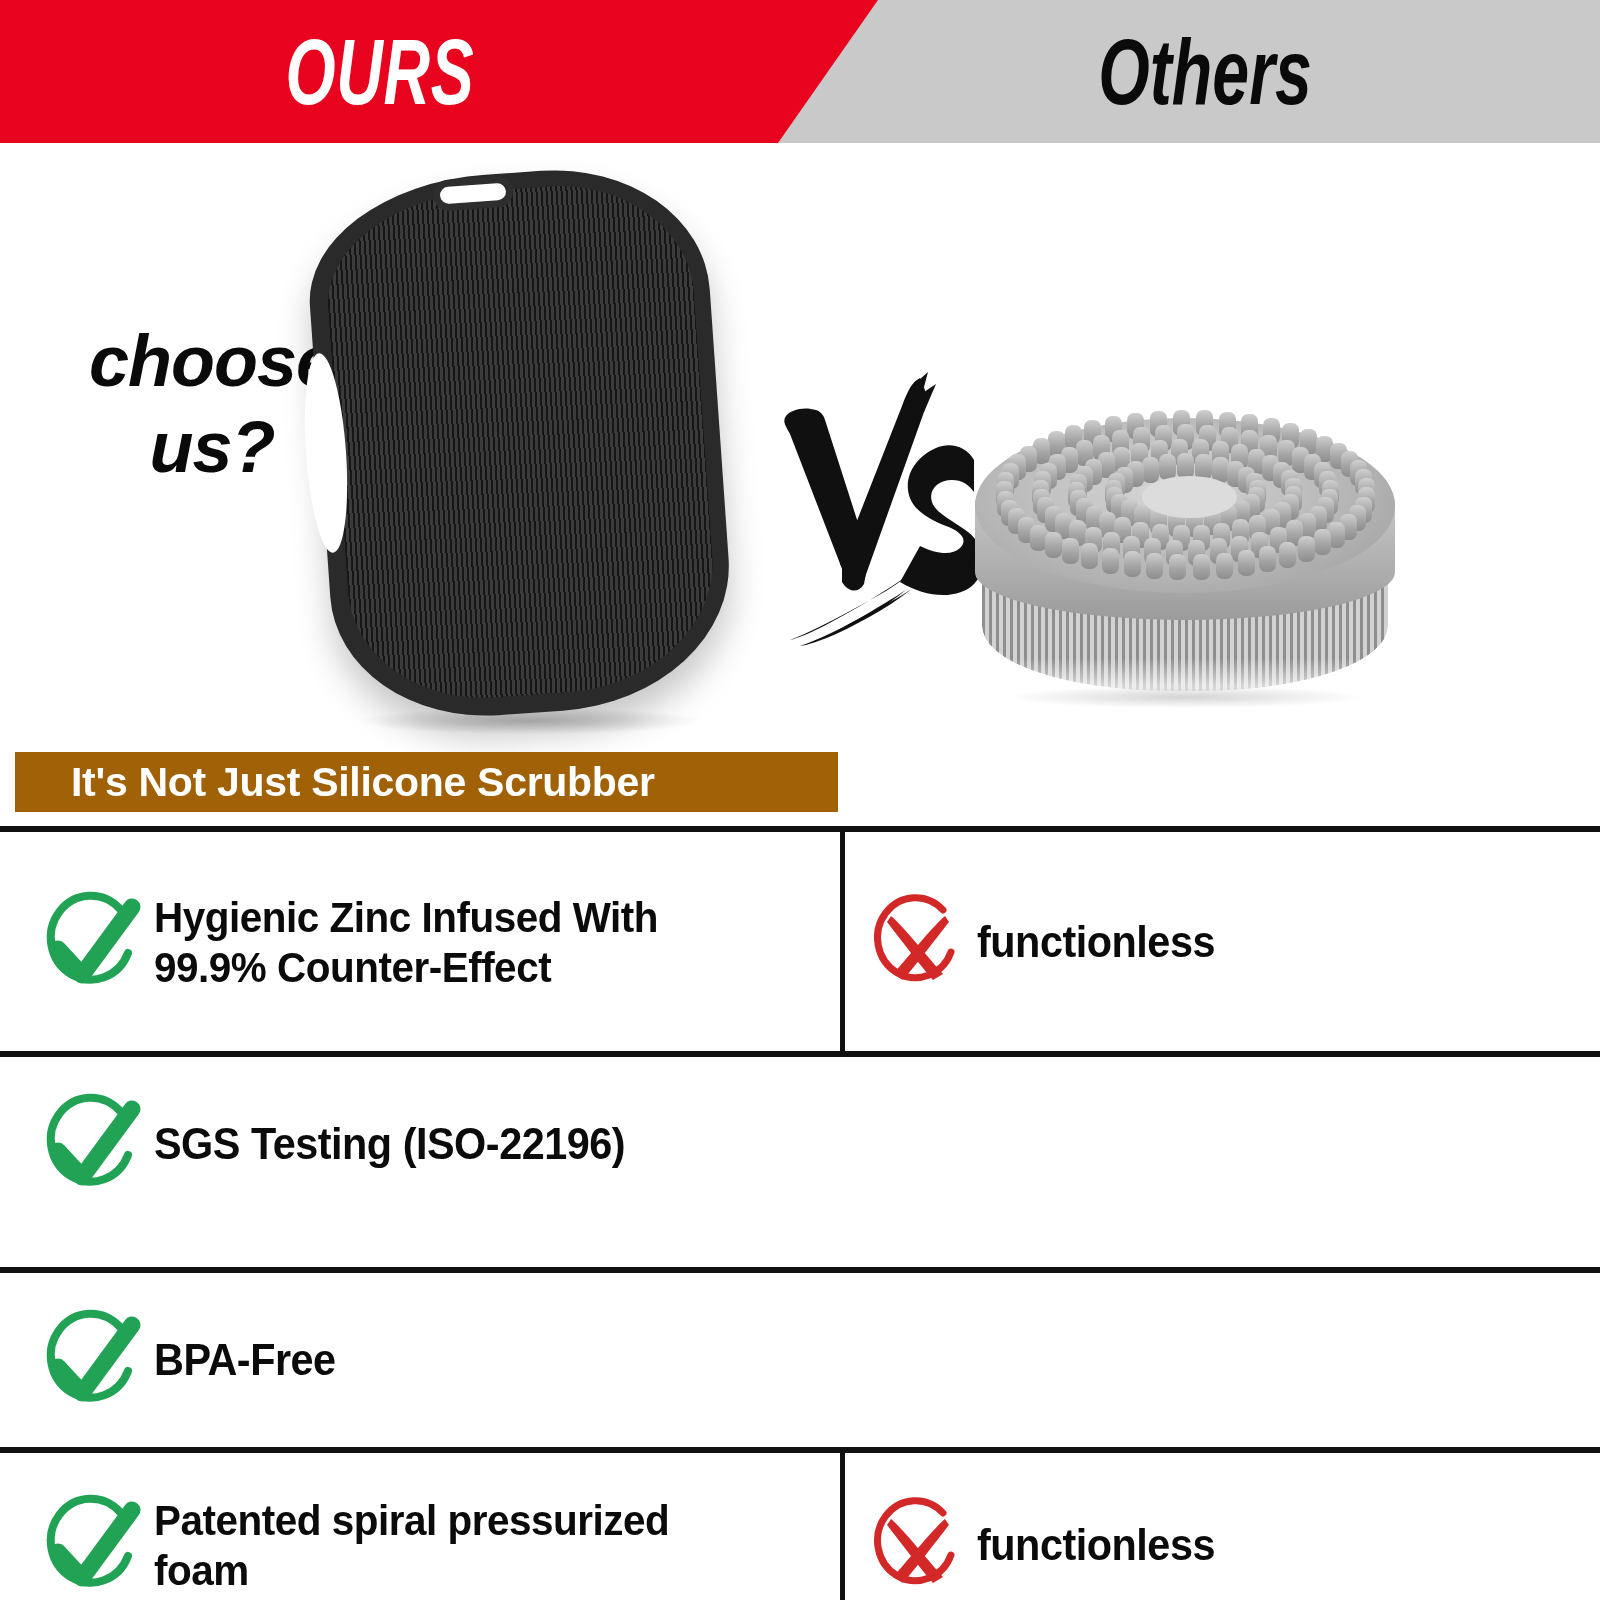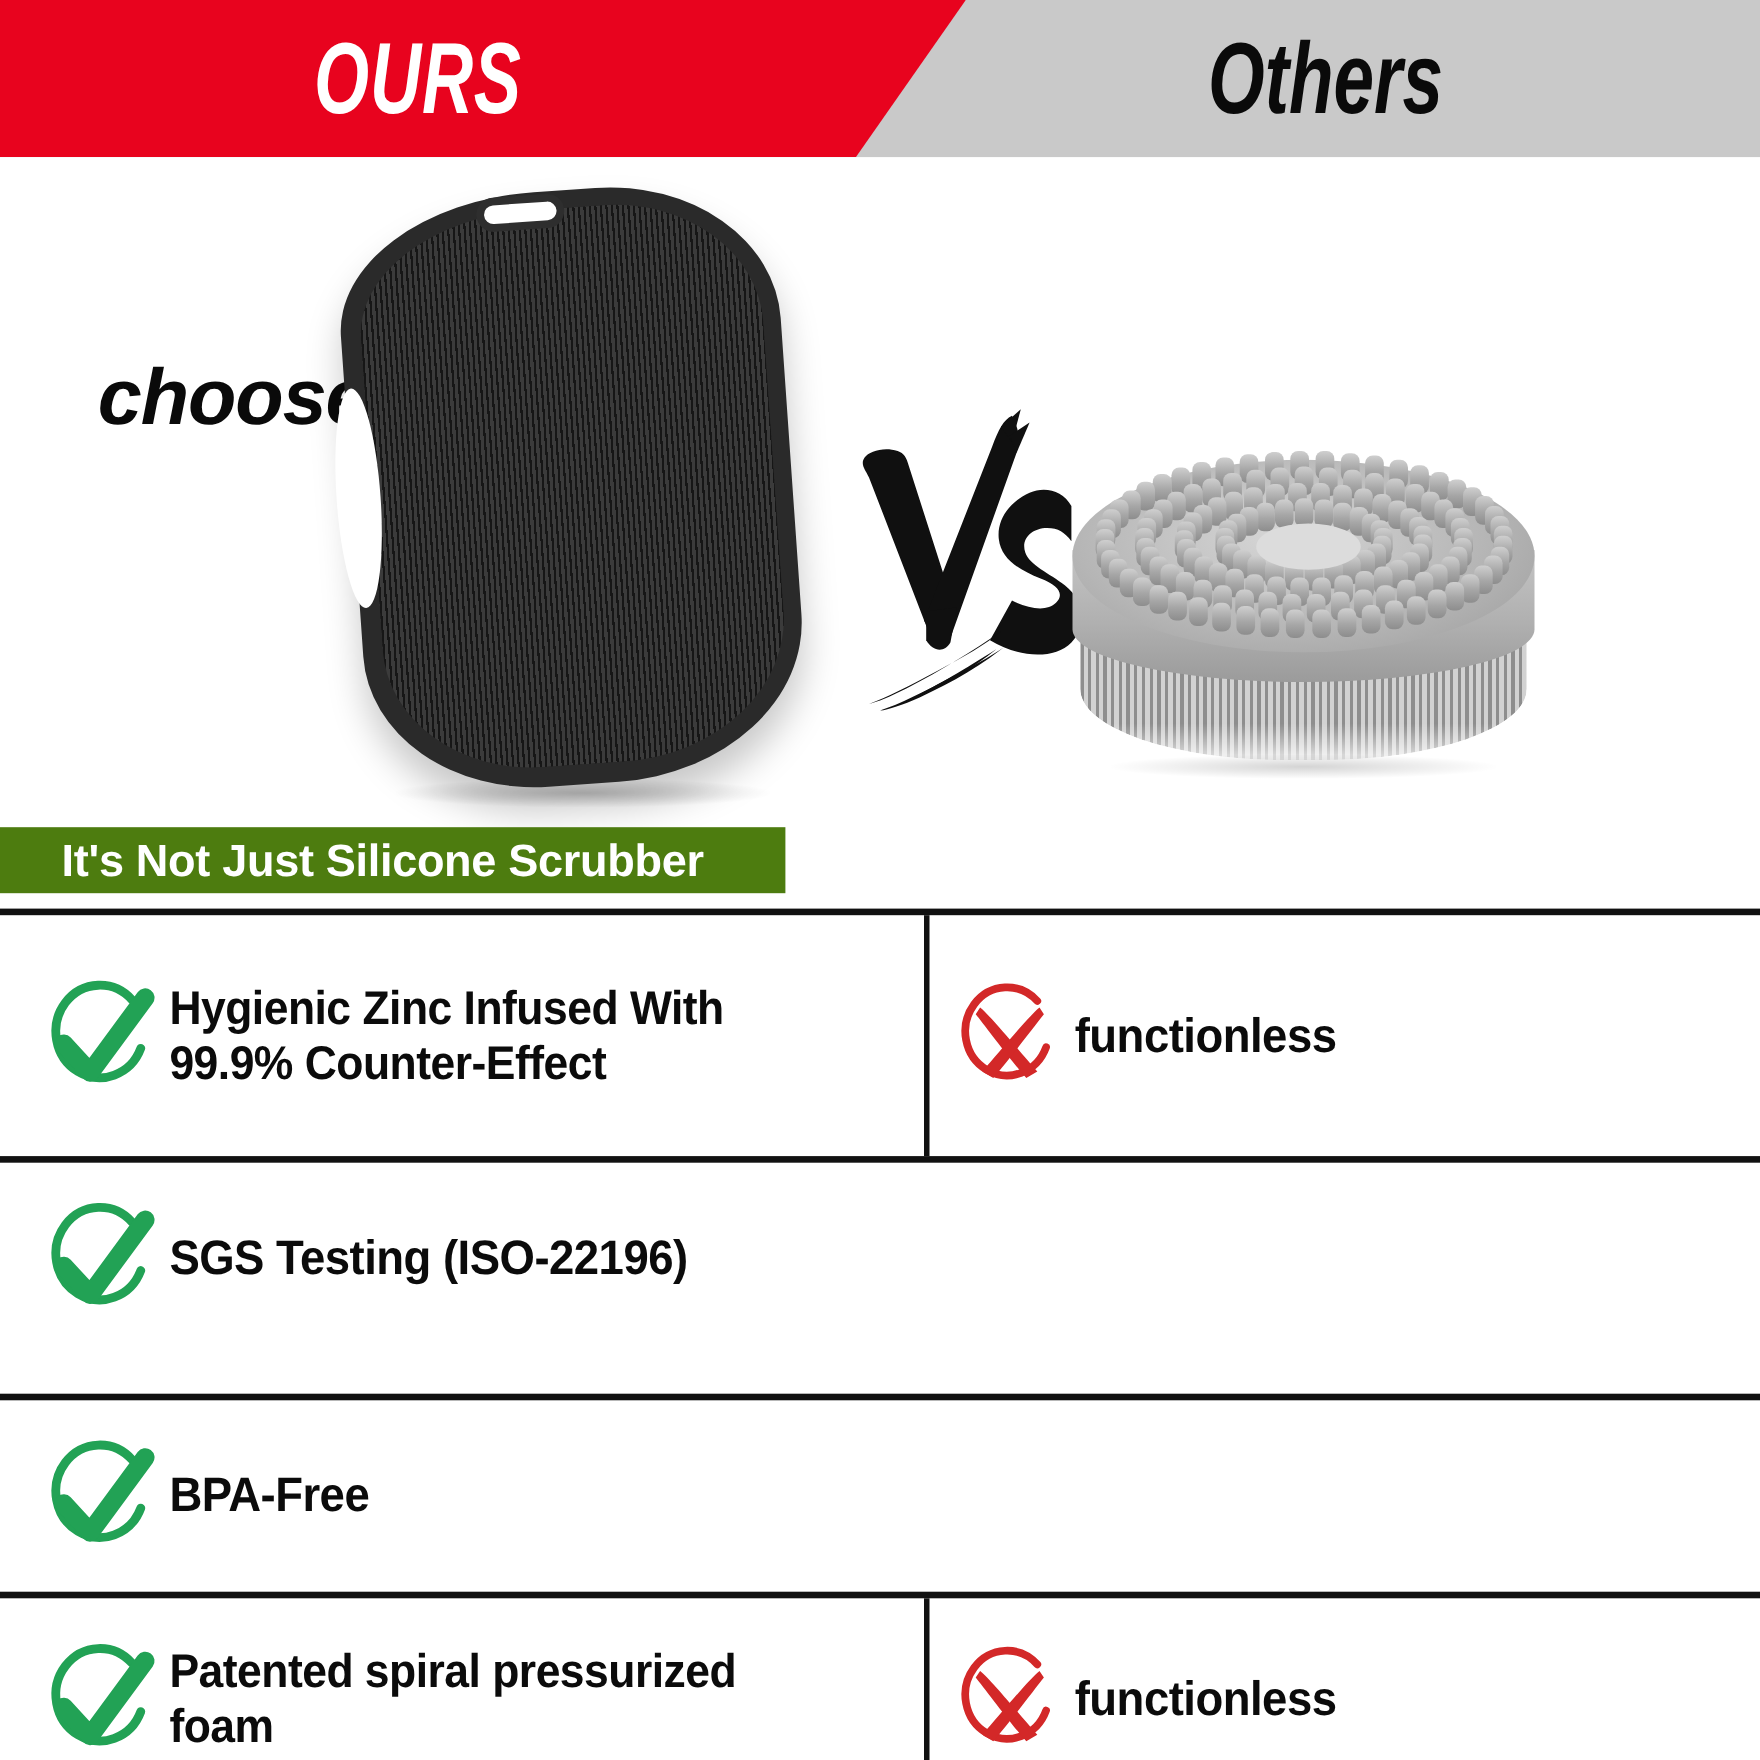--- a/index.html
+++ b/index.html
@@ -216,25 +216,25 @@
   .brush-shadow {
     position: absolute;
     left: 50px; top: 268px;
     width: 350px; height: 22px;
     background: radial-gradient(ellipse at center, rgba(0,0,0,0.17) 0%, rgba(0,0,0,0) 72%);
   }
 
   
   .sub-banner {
     position: absolute;
-    left: 0;
+    left: 15px;
     top: 752px;
-    width: 714px;
+    width: 823px;
     height: 60px;
-    background: #4d7c0f;
+    background: #a16207;
     display: flex;
     align-items: center;
   }
   .sub-banner-text {
     color: #ffffff;
     font-weight: bold;
     font-size: 41px;
     line-height: 60px;
     padding-left: 56px;
     letter-spacing: -0.3px;
@@ -295,20 +295,21 @@
 <div class="header">
   <div class="header-red"></div>
   <div class="header-ours">OURS</div>
   <div class="header-others">Others</div>
 </div>
 
 <div class="hero">
 
   <div class="why-choose">
     <span>choose</span>
+    <span>us?</span>
   </div>
 
   <div class="pad-wrap">
     <div class="pad-shadow"></div>
     <div class="pad">
       <div class="pad-inner"></div>
     </div>
     <div class="pad-slot"></div>
     <div class="pad-notch"></div>
   </div>

